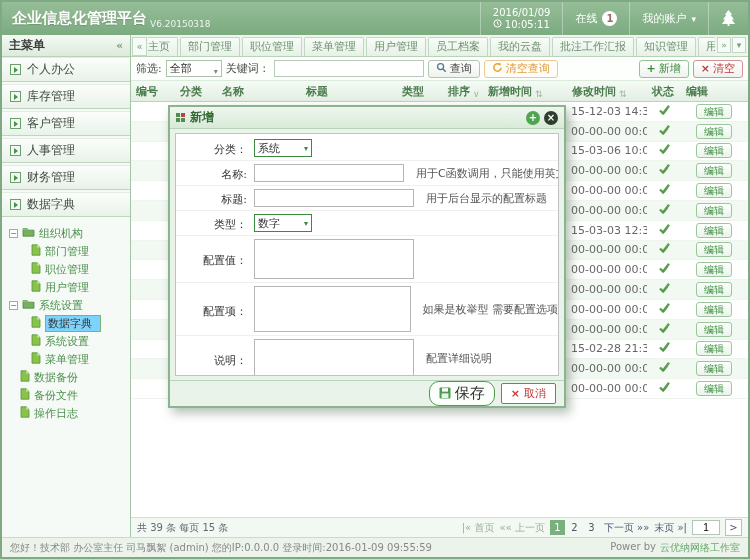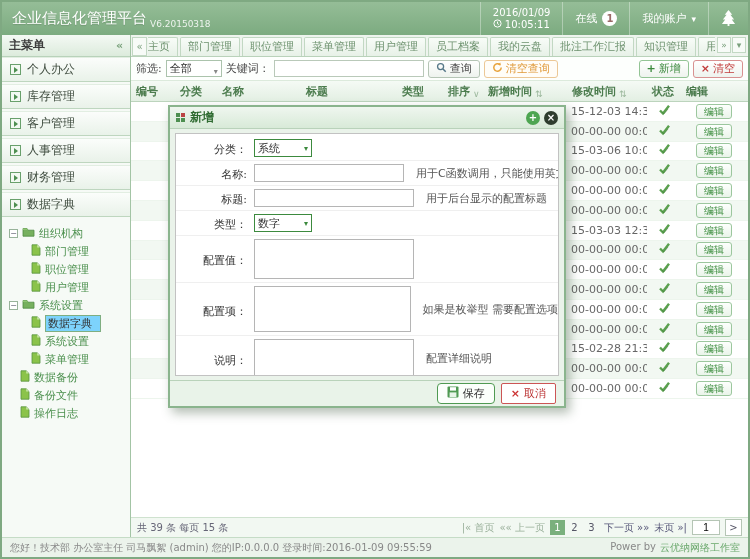--- a/index.html
+++ b/index.html
@@ -3,21 +3,21 @@
 <meta charset="utf-8">
 <style>
   *{margin:0;padding:0;box-sizing:border-box}
   html,body{background:#dfe7df}
   body{font-family:"DejaVu Sans","Liberation Sans",sans-serif}
   .app{position:relative;width:750px;height:559px;border:2px solid #7fa982;background:#fff;font-size:12px;color:#333;overflow:hidden}
 
   
   .topbar{height:33px;background:linear-gradient(#95bd97,#7cab80);display:flex;align-items:stretch;color:#fff}
   .brand{display:flex;align-items:center;padding-left:10px}
-  .brand .t{font-size:15px;font-weight:normal;text-shadow:0 1px 1px rgba(0,0,0,.15)}
+  .brand .t{font-size:15px;font-weight:bold;text-shadow:0 1px 1px rgba(0,0,0,.15)}
   .brand .v{font-size:9px;margin-left:3px;opacity:.85;align-self:flex-end;padding-bottom:6px}
   .top-right{margin-left:auto;display:flex;align-items:stretch}
   .tcell{padding:0 12px;border-left:1px solid rgba(255,255,255,.35);display:flex;align-items:center;font-size:11px;gap:5px}
   .dt{flex-direction:column;justify-content:center;gap:1px;font-size:10px;align-items:flex-start}
   .dt .row{display:flex;align-items:center;gap:3px}
   .badge{width:15px;height:15px;border-radius:50%;background:#fff;color:#996a66;font-size:10px;line-height:15px;text-align:center;font-weight:bold}
   .caret{font-size:9px}
 
   
   .layout{display:flex;height:502px}
@@ -97,21 +97,21 @@
   .m-body{flex:1;margin:4px 5px;border:1px solid #c2c2c2;background:#fff;overflow:hidden;padding-top:2px}
   .frow{display:flex;align-items:center;border-bottom:1px solid #efefef;padding:3px 0;font-size:11px}
   .frow.top{align-items:flex-start}
   .flabel{width:78px;text-align:right;padding-right:7px;color:#333;flex:0 0 auto;padding-top:2px}
   .gsel{display:inline-flex;align-items:center;justify-content:space-between;width:58px;height:18px;border:1px solid #3c8a3e;background:#fff;padding:0 3px;font-size:11px;cursor:pointer}
   .gsel .ar{font-size:8px;color:#3c8a3e}
   .f-input{width:160px;height:18px;border:1px solid #b5b5b5;background:#fff;font-size:11px;padding:0 3px}
   .f-area{width:160px;border:1px solid #b5b5b5;background:#fff;resize:none;font-size:11px;font-family:inherit}
   .hint{margin-left:12px;color:#555;font-size:11px;white-space:nowrap}
   .m-foot{height:26px;background:#e9f3e9;border-top:1px solid #b9d2ba;display:flex;align-items:center;justify-content:flex-end;gap:6px;padding:0 8px;flex:0 0 auto}
-  .btn-save{display:inline-flex;align-items:center;gap:4px;border:1px solid #4f9a52;border-radius:4px;background:#fbfffb;padding:2px 9px;font-size:11px;color:#333;cursor:pointer}
+  .btn-save{display:inline-flex;align-items:center;gap:4px;border:1px solid #4f9a52;border-radius:10px;background:#fbfffb;padding:2px 9px;font-size:15px;color:#333;cursor:pointer}
   .btn-cancel{display:inline-flex;align-items:center;gap:4px;border:1px solid #c55;border-radius:2px;background:#fff;padding:2px 9px;font-size:11px;color:#b33;cursor:pointer}
   .btn-cancel .x{color:#c33;font-weight:bold}
 </style>
 </head>
 <body>
 
 <div class="app">
 
   <div class="topbar">
     <div class="brand">

